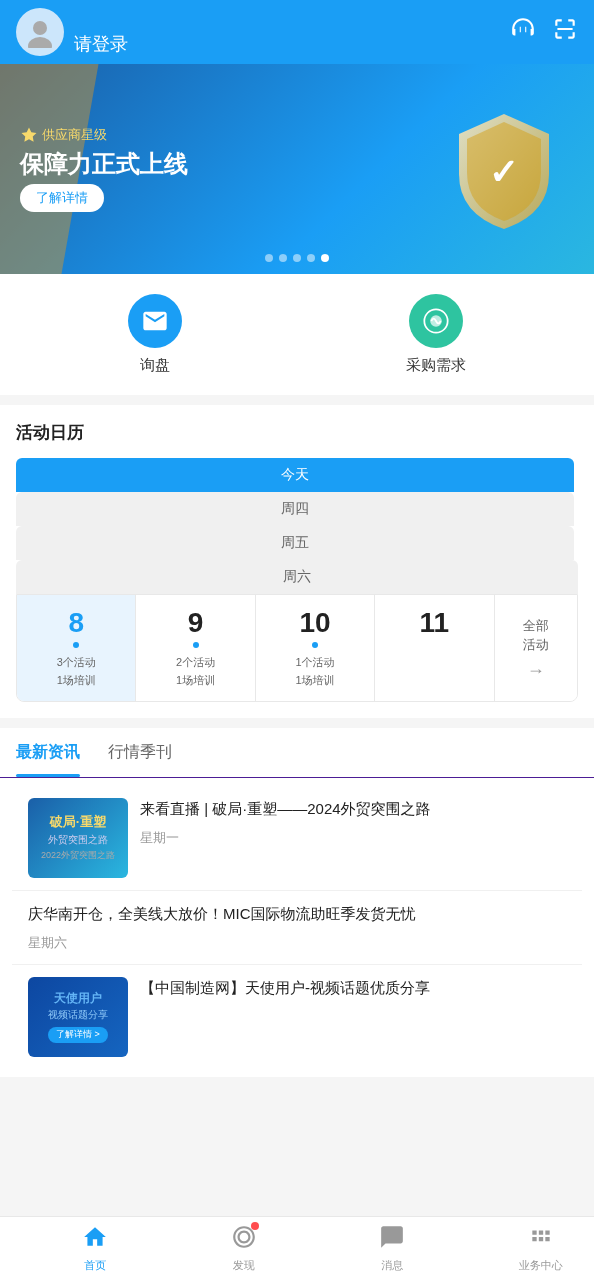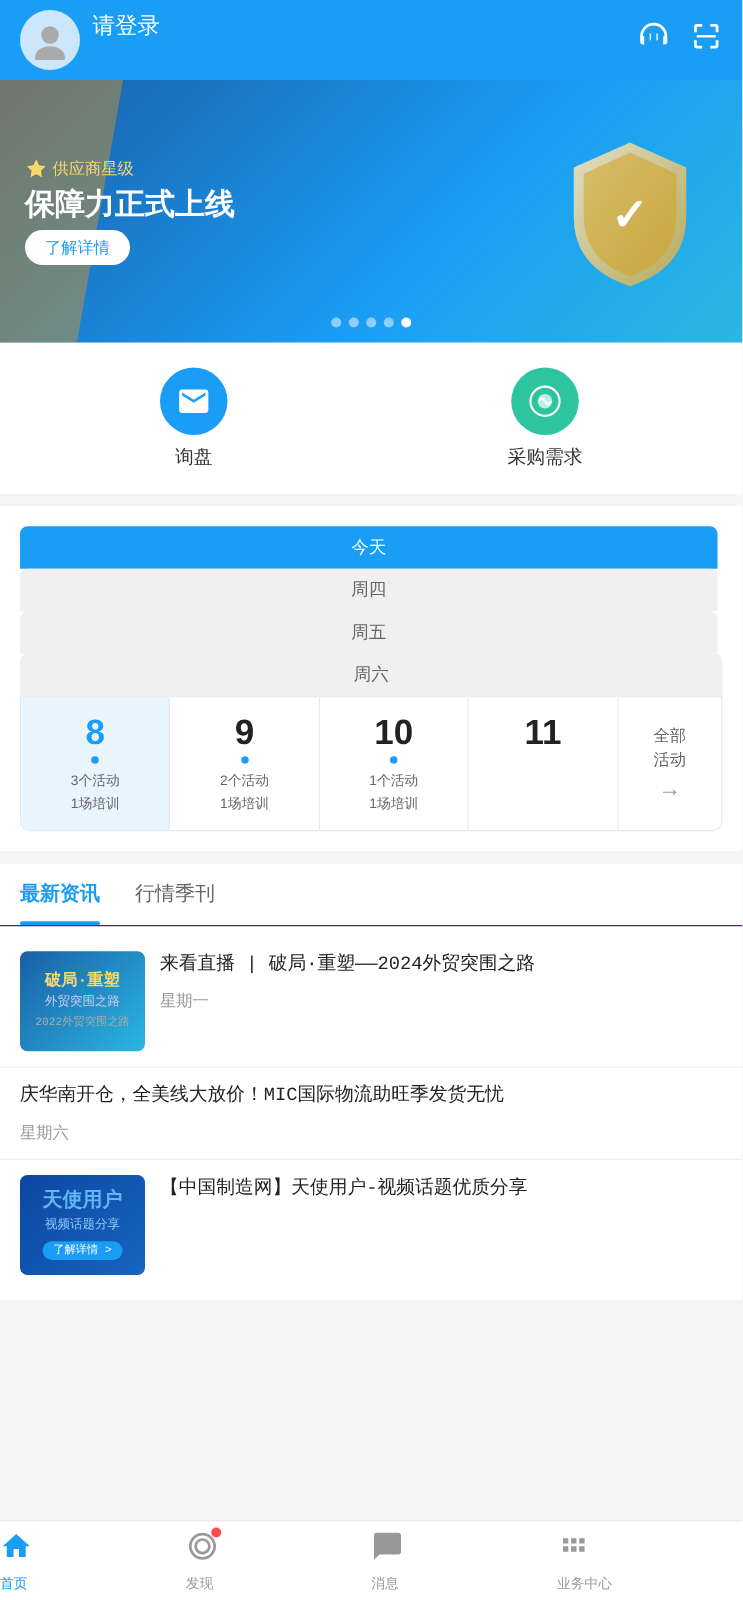--- a/index.html
+++ b/index.html
@@ -16,21 +16,21 @@
     .header {
       background: #1a9ef5;
       display: flex;
       align-items: center;
       padding: 10px 16px;
       height: 64px;
       justify-content: space-between;
     }
     .header-left {
       display: flex;
-      align-items: flex-start;
+      align-items: flex-end;
       gap: 10px;
     }
     .avatar-circle {
       width: 48px;
       height: 48px;
       border-radius: 50%;
       background: #cce6fb;
       display: flex;
       align-items: center;
       justify-content: center;
@@ -280,22 +280,21 @@
       content: '';
       position: absolute;
       bottom: 0;
       left: 0;
       right: 0;
       height: 3px;
       background: #1a9ef5;
       border-radius: 2px;
     }
     .news-list {
-      padding: 8px 0;
-      font-family: Liberation Mono, monospace;
+      padding: 8px 12px;
     }
     .news-item {
       display: flex;
       gap: 12px;
       padding: 12px 16px;
       border-bottom: 1px solid #f0f0f0;
       cursor: pointer;
     }
     .news-item:last-child { border-bottom: none; }
     .news-thumb {
@@ -356,24 +355,25 @@
       background: #fff;
       border-top: 1px solid #e8e8e8;
       display: flex;
       justify-content: space-around;
       align-items: center;
       z-index: 100;
     }
     .nav-item {
       display: flex;
       flex-direction: column;
-      align-items: flex-start;
+      align-items: center;
       gap: 2px;
       cursor: pointer;
       flex: 1;
+      padding-left: 42px;
     }
     .nav-icon {
       font-size: 24px;
       color: #999;
       position: relative;
     }
     .nav-icon.active { color: #1a9ef5; }
     .nav-label {
       font-size: 11px;
       color: #999;
@@ -464,20 +464,21 @@
           <circle cx="12" cy="12" r="10" stroke="white" stroke-width="1.5" fill="none"></circle>
           <circle cx="12" cy="12" r="5" fill="white" opacity="0.7"></circle>
           <path d="M8 12 Q10 8 12 12 Q14 16 16 12" stroke="white" stroke-width="1.5" fill="none"></path>
         </svg>
       </div>
       <span class="quick-action-label">采购需求</span>
     </div>
   </div>
 
   <div class="section">
+    <div class="section-title">活动日历</div>
 
     <div class="calendar-tabs">
       <div class="cal-tab active">今天</div>
       <div class="cal-tab">周四</div>
       <div class="cal-tab">周五</div>
       <div class="cal-tab">周六</div>
     </div>
 
     <div class="calendar-days">
 
@@ -549,21 +550,21 @@
       <div class="news-item">
         <div class="news-content">
           <div class="news-title">庆华南开仓，全美线大放价！MIC国际物流助旺季发货无忧</div>
           <div class="news-date">星期六</div>
         </div>
       </div>
 
       <div class="news-item">
         <div class="news-thumb news-thumb-3">
           <div class="news-thumb-text">
-            <div style="font-size:16px;font-weight:bold;color:#64b5f6;">天使用户</div>
+            <div style="font-size:12px;font-weight:bold;color:#64b5f6;">天使用户</div>
             <div style="font-size:10px;margin-top:2px;color:#90caf9;">视频话题分享</div>
             <div style="margin-top:6px;background:#1a9ef5;color:#fff;font-size:9px;padding:2px 6px;border-radius:10px;">了解详情 &gt;</div>
           </div>
         </div>
         <div class="news-content">
           <div class="news-title">【中国制造网】天使用户-视频话题优质分享</div>
           <div class="news-date"></div>
         </div>
       </div>
 

